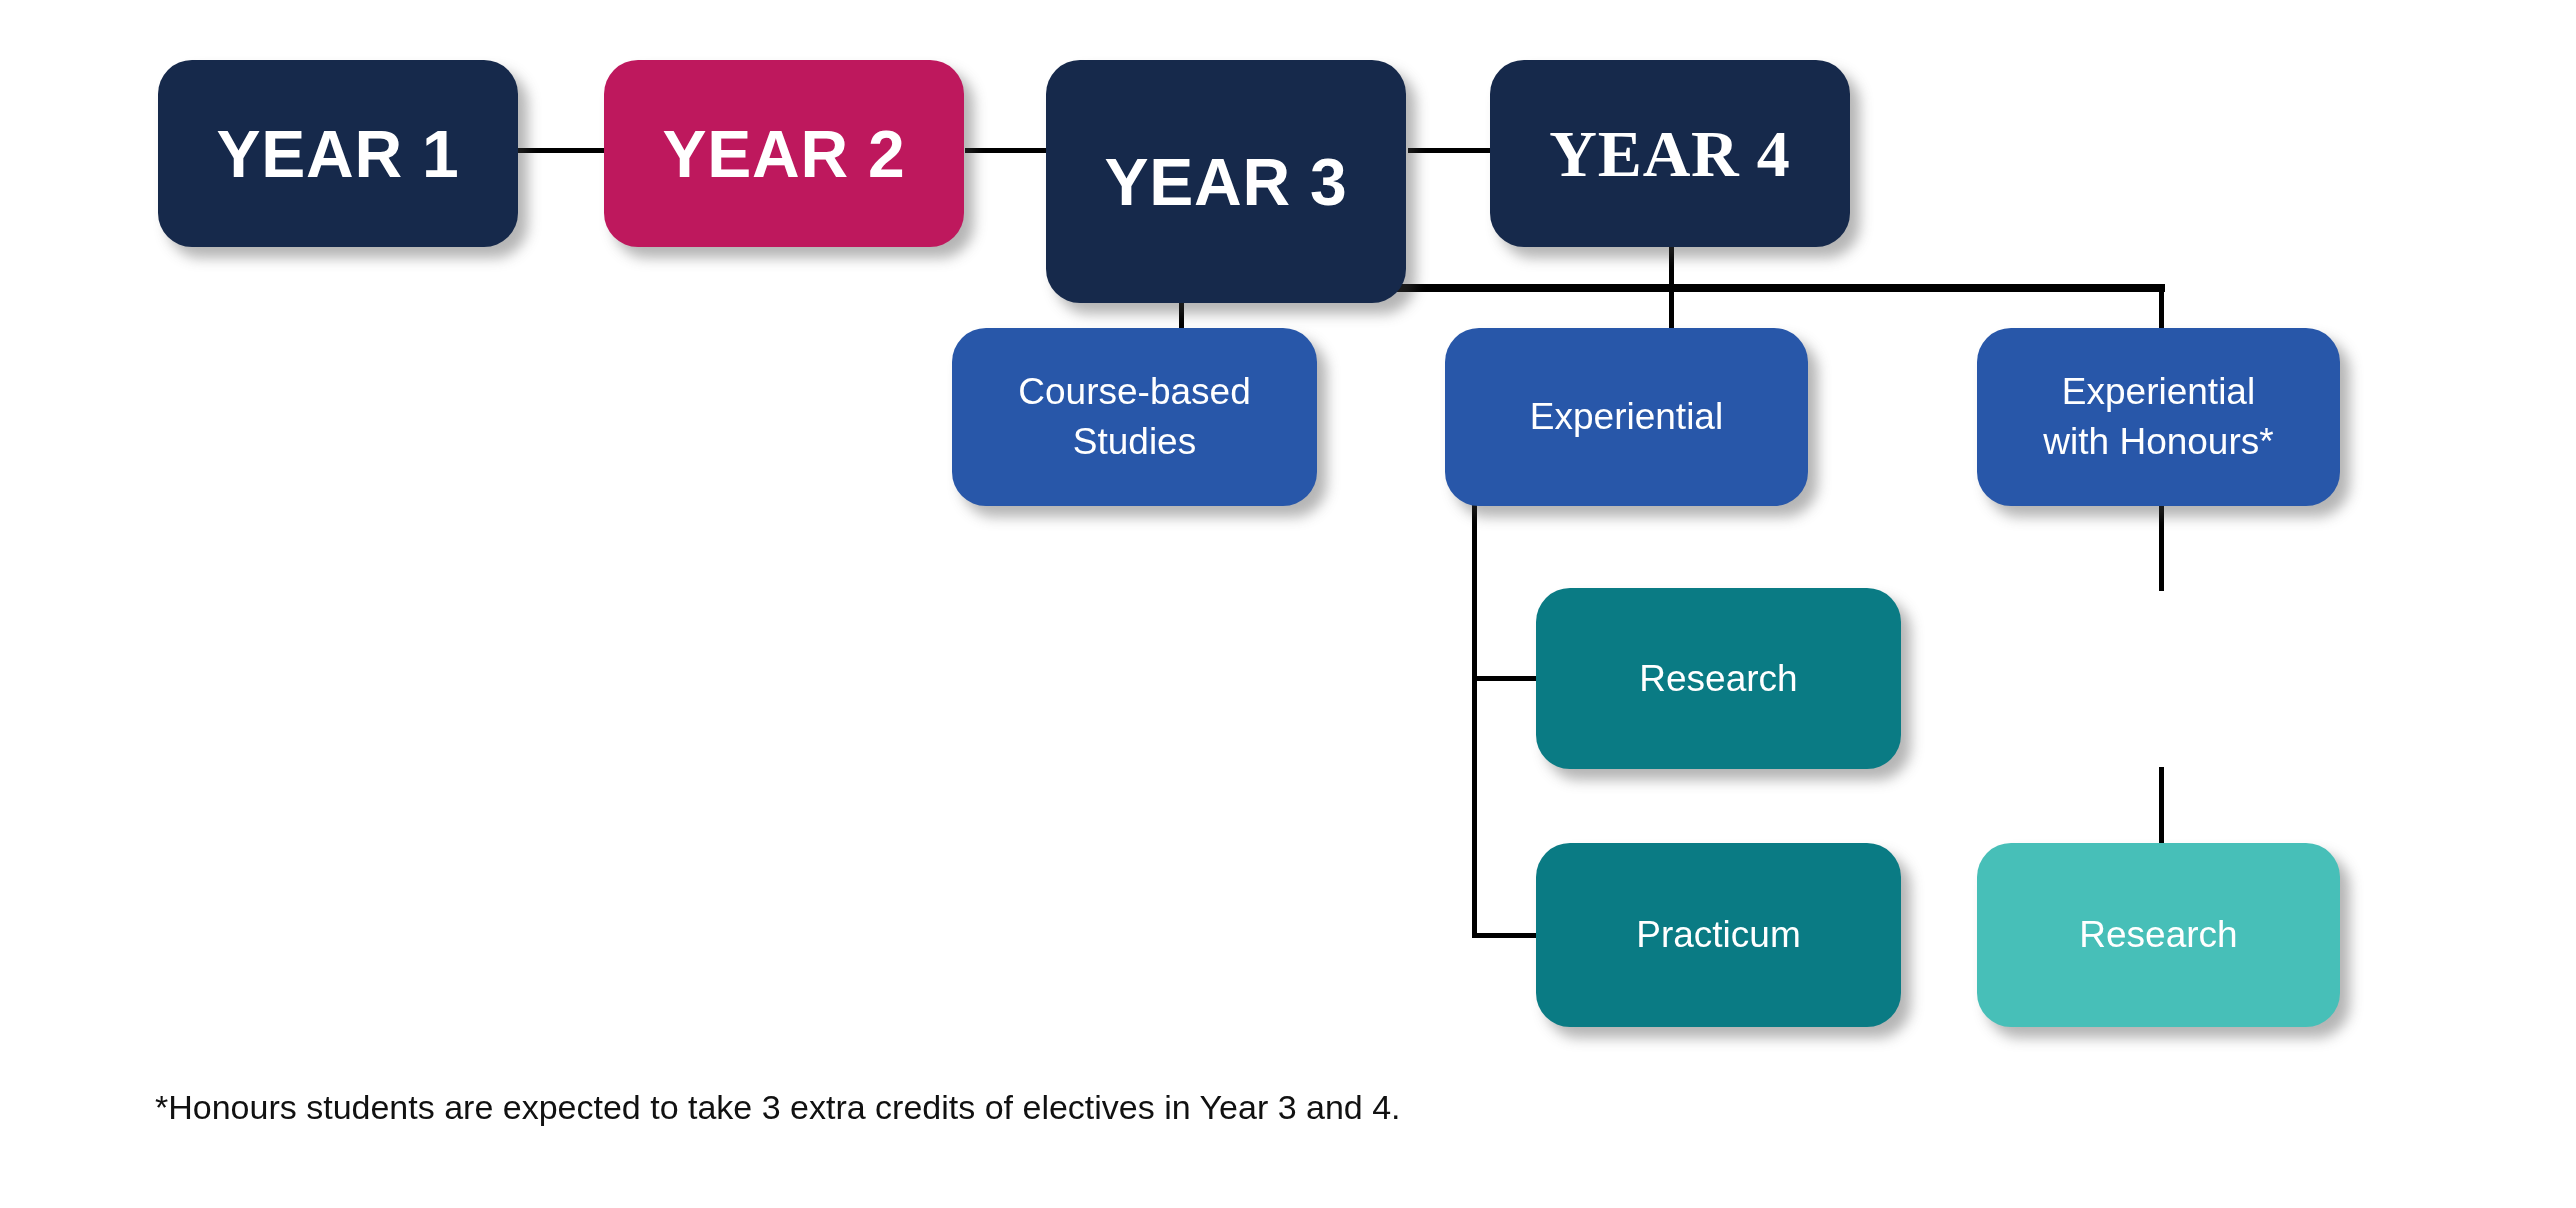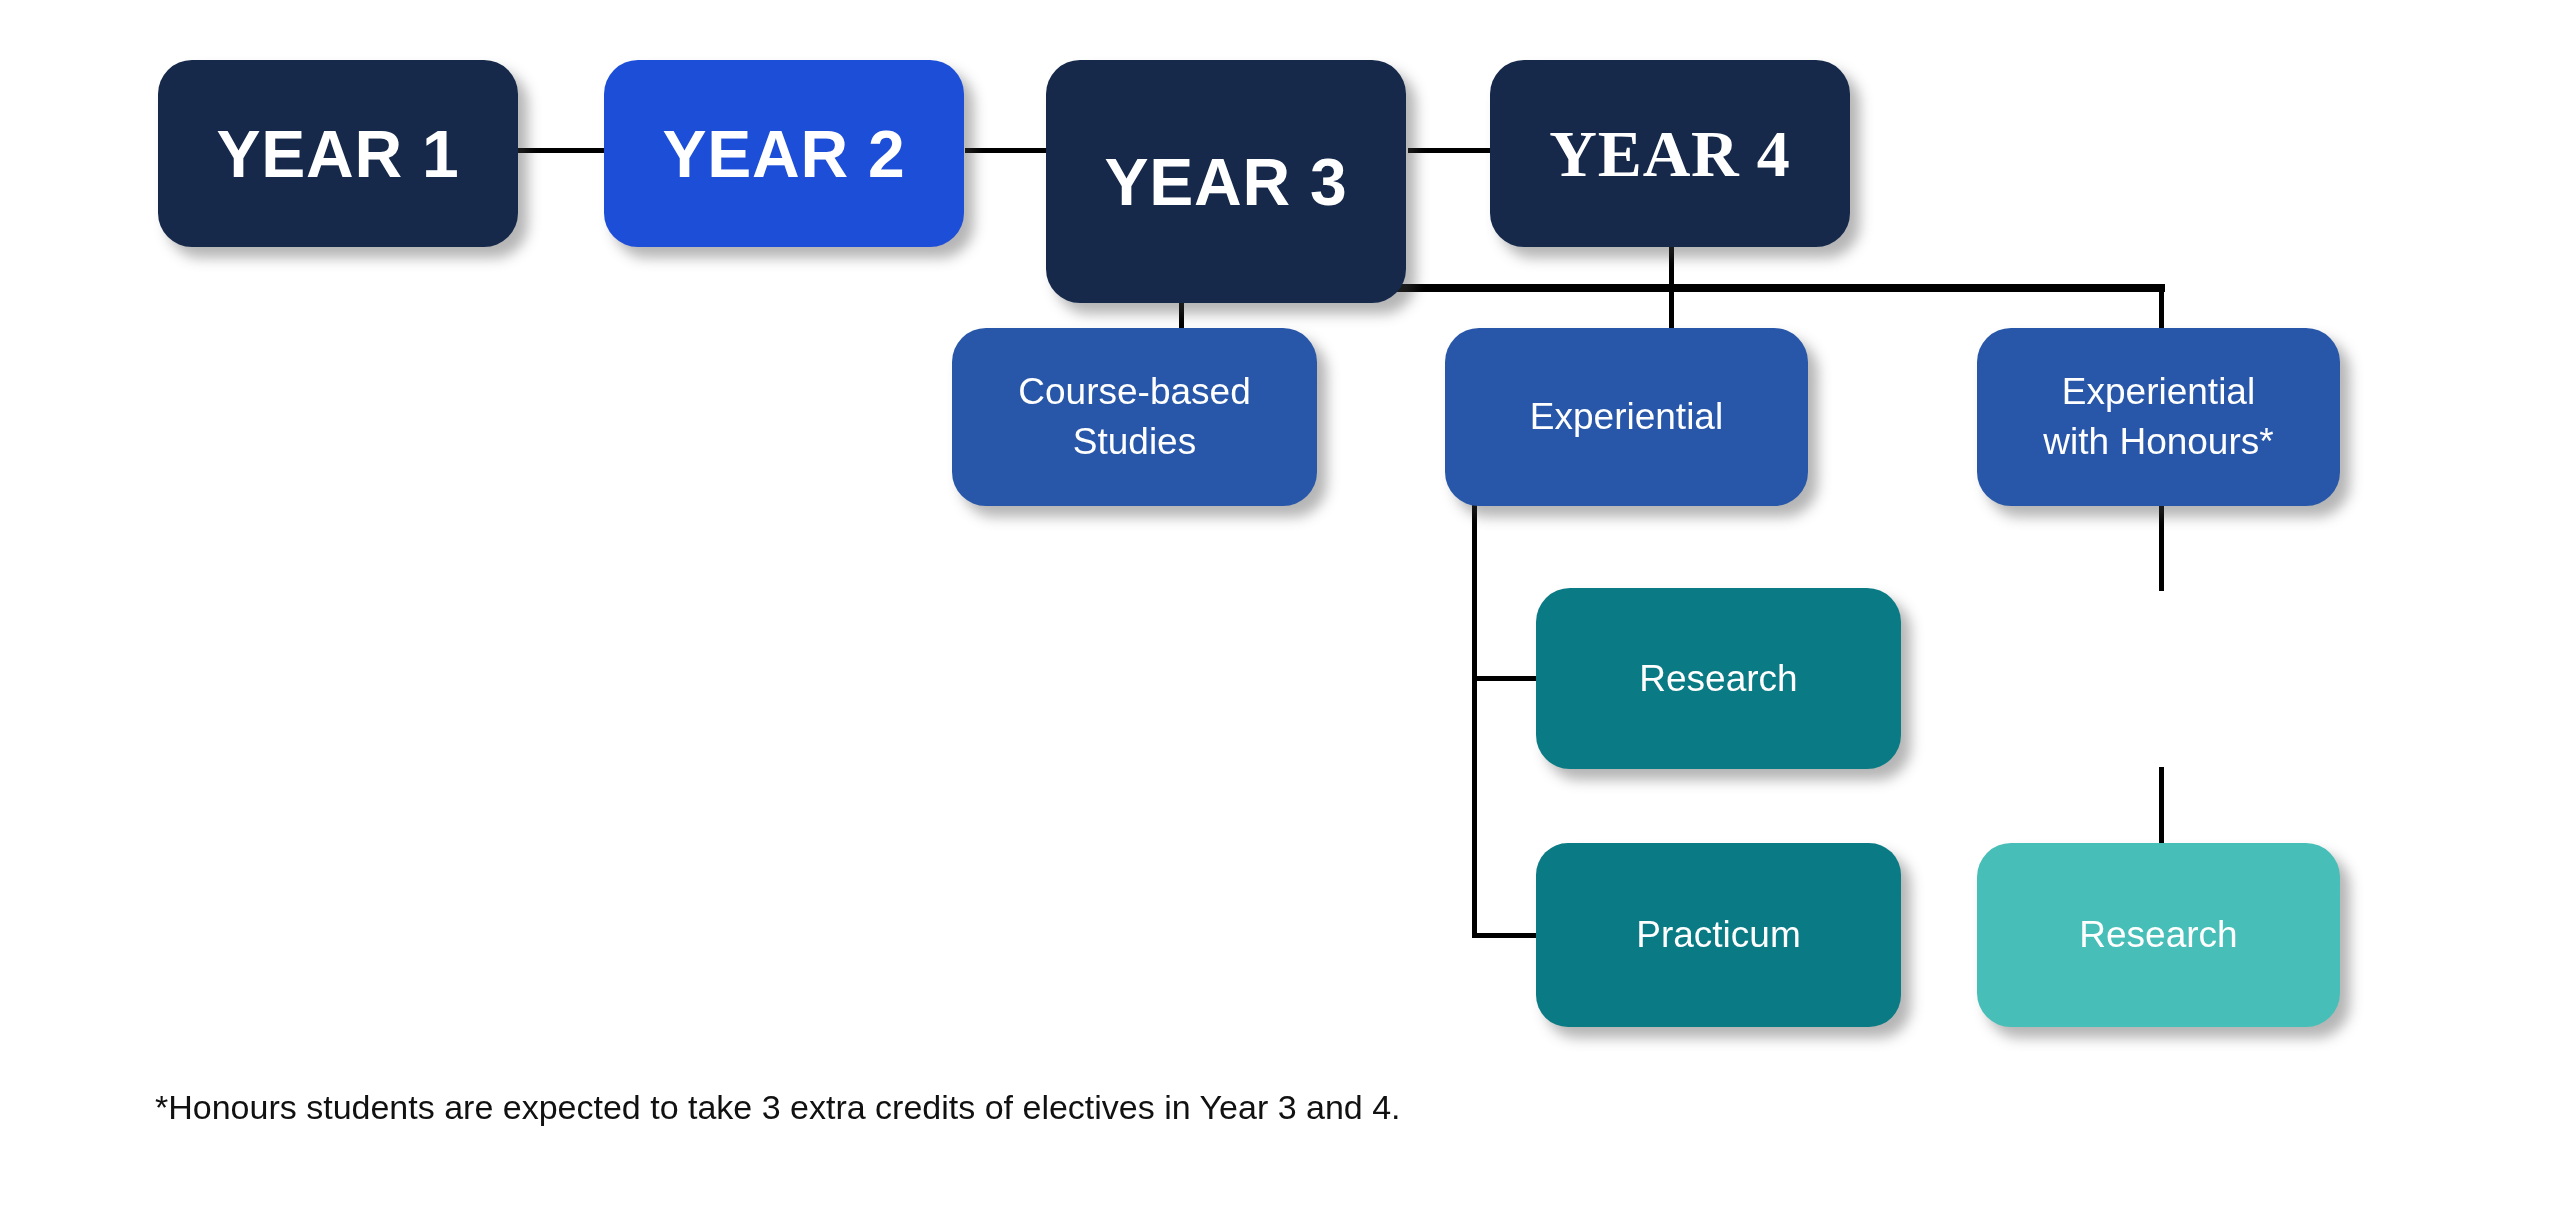--- a/index.html
+++ b/index.html
@@ -65,30 +65,30 @@
   <div class="line" style="left:2159px; top:284px; width:4.6px;    height:46px;"></div>
 
   <div class="line" style="left:1472px; top:502px; width:4.6px;    height:435px;"></div>
   <div class="line" style="left:1472px; top:676px; width:66px;   height:4.6px;"></div>
   <div class="line" style="left:1472px; top:933px; width:66px;  height:4.6px;"></div>
 
   <div class="line" style="left:2159px; top:502px; width:4.6px;    height:89px;"></div>
   <div class="line" style="left:2159px; top:767px; width:4.6px;    height:77px;"></div>
 
   <div class="node year-node" style="left: 158px; top: 60px; width: 360px; height: 187px; background-color: rgb(22, 41, 75);">YEAR 1</div>
-  <div class="node year-node" style="left: 604px; top: 60px; width: 360px; height: 187px; background-color: #1d4ed8;">YEAR 2</div>
+  <div class="node year-node" style="left: 604px; top: 60px; width: 360px; height: 187px; background-color: #be185d;">YEAR 2</div>
   <div class="node year-node" style="left: 1046px; top: 60px; width: 360px; height: 243px; background-color: rgb(22, 41, 75);">YEAR 3</div>
   <div class="node year-node" style="left: 1490px; top: 60px; width: 360px; height: 187px; background-color: rgb(22, 41, 75); font-family: Liberation Serif, serif;">YEAR 4</div>
 
   <div class="node child-node" style="left: 952px; top: 328px; width: 365px; height: 178px; background-color: rgb(40, 87, 169);">Course-based
 Studies</div>
   <div class="node child-node" style="left: 1445px; top: 328px; width: 363px; height: 178px; background-color: rgb(40, 87, 169);">Experiential</div>
   <div class="node child-node" style="left: 1977px; top: 328px; width: 363px; height: 178px; background-color: rgb(40, 87, 169);">Experiential
 with Honours*</div>
 
   <div class="node child-node" style="left: 1536px; top: 588px; width: 365px; height: 181px; background-color: rgb(10, 123, 132);">Research</div>
-  <div class="node child-node" style="left: 1536px; top: 843px; width: 365px; height: 184px; background-color: rgb(10, 123, 132); border-radius: 32px;">Practicum</div>
+  <div class="node child-node" style="left: 1536px; top: 843px; width: 365px; height: 184px; background-color: rgb(10, 123, 132);">Practicum</div>
   <div class="node child-node" style="left: 1977px; top: 843px; width: 363px; height: 184px; background-color: rgb(71, 191, 184);">Research</div>
 
   <div class="footnote" style="color: rgb(17, 17, 17);">*Honours students are expected to take 3 extra credits of electives in Year 3 and 4.</div>
 
 </div>
 
 
 </body></html>

